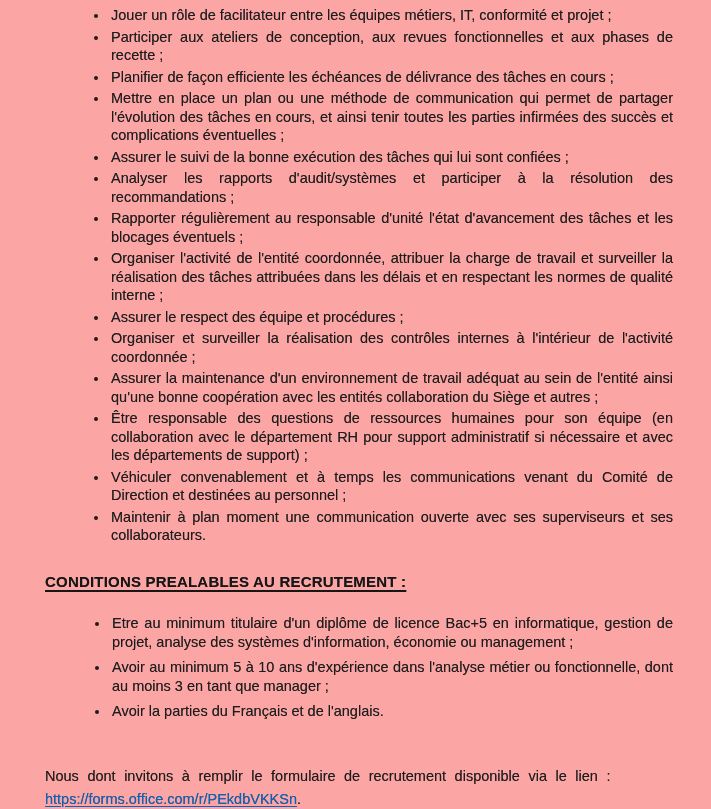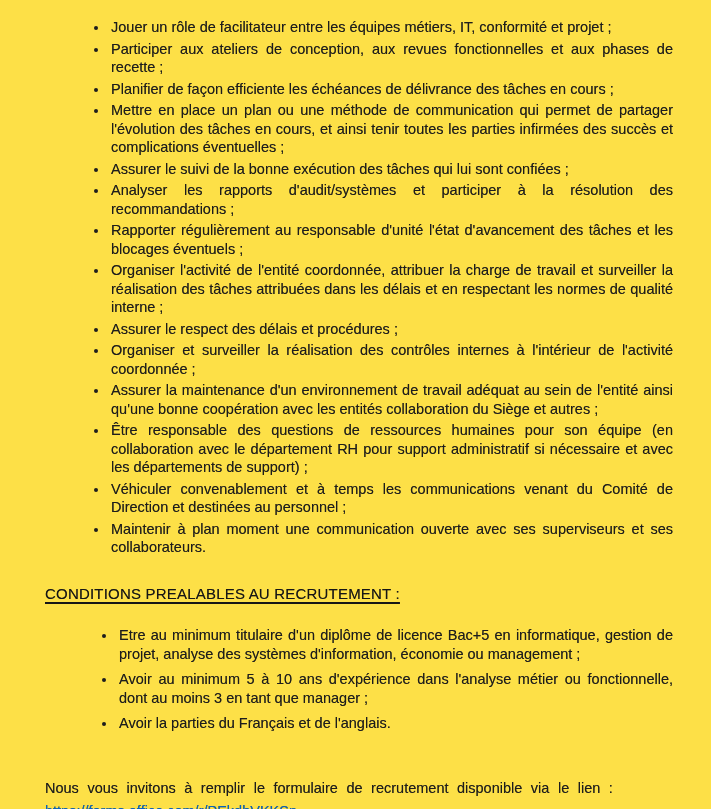--- a/index.html
+++ b/index.html
@@ -5,47 +5,47 @@
   html, body {
     margin: 0;
     padding: 0;
     background: #ffffff;
   }
   .page {
     position: relative;
     width: 711px;
     height: 809px;
     box-sizing: border-box;
-    background: #fde047;
+    background: #fca5a5;
     color: #1d1d1d;
     font-family: "Liberation Sans", "DejaVu Sans", sans-serif;
     font-size: 14.5px;
-    padding: 18px 38px 10px 45px;
+    padding: 6px 38px 10px 45px;
     overflow: hidden;
     text-shadow: 0 0 0.4px rgba(20,20,20,0.55); 
   }
   ul.doc-list {
     margin: 0;
     padding: 0 0 0 64px;
     list-style: disc outside;
   }
   ul.doc-list li {
     text-align: justify;
     line-height: 18.5px;
     margin: 0 0 3px 0;
     padding-left: 2px;
   }
   ul.cond-list li {
     line-height: 19.5px;
-    margin: 0 0 5px 8px;
+    margin: 0 0 5px 1px;
   }
   .heading {
     margin: 28px 0 0 0;
     font-size: 15px;
-    font-weight: normal;
+    font-weight: bold;
     letter-spacing: 0.2px;
     text-decoration: underline;
     text-decoration-thickness: 1.5px;
     text-underline-offset: 3px;
     color: #161616;
   }
   .cond-list {
     margin-top: 24px !important;
   }
   .closing {
@@ -70,34 +70,34 @@
 
   <ul class="doc-list resp-list">
       <li>Jouer un rôle de facilitateur entre les équipes métiers, IT, conformité et projet ;</li>
       <li>Participer aux ateliers de conception, aux revues fonctionnelles et aux phases de recette ;</li>
       <li>Planifier de façon efficiente les échéances de délivrance des tâches en cours ;</li>
       <li>Mettre en place un plan ou une méthode de communication qui permet de partager l'évolution des tâches en cours, et ainsi tenir toutes les parties infirmées des succès et complications éventuelles ;</li>
       <li>Assurer le suivi de la bonne exécution des tâches qui lui sont confiées ;</li>
       <li>Analyser les rapports d'audit/systèmes et participer à la résolution des recommandations ;</li>
       <li>Rapporter régulièrement au responsable d'unité l'état d'avancement des tâches et les blocages éventuels ;</li>
       <li>Organiser l'activité de l'entité coordonnée, attribuer la charge de travail et surveiller la réalisation des tâches attribuées dans les délais et en respectant les normes de qualité interne ;</li>
-      <li>Assurer le respect des délais et procédures ;</li>
+      <li>Assurer le respect des équipe et procédures ;</li>
       <li>Organiser et surveiller la réalisation des contrôles internes à l'intérieur de l'activité coordonnée ;</li>
       <li>Assurer la maintenance d'un environnement de travail adéquat au sein de l'entité ainsi qu'une bonne coopération avec les entités collaboration du Siège et autres ;</li>
       <li>Être responsable des questions de ressources humaines pour son équipe (en collaboration avec le département RH pour support administratif si nécessaire et avec les départements de support) ;</li>
       <li>Véhiculer convenablement et à temps les communications venant du Comité de Direction et destinées au personnel ;</li>
       <li>Maintenir à plan moment une communication ouverte avec ses superviseurs et ses collaborateurs.</li>
     </ul>
 
   <h2 class="heading">CONDITIONS PREALABLES AU RECRUTEMENT :</h2>
 
   <ul class="doc-list cond-list">
       <li>Etre au minimum titulaire d'un diplôme de licence Bac+5 en informatique, gestion de projet, analyse des systèmes d'information, économie ou management ;</li>
       <li>Avoir au minimum 5 à 10 ans d'expérience dans l'analyse métier ou fonctionnelle, dont au moins 3 en tant que manager ;</li>
       <li>Avoir la parties du Français et de l'anglais.</li>
     </ul>
 
   <p class="closing">
-    <span class="lead">Nous vous invitons à remplir le formulaire de recrutement disponible via le lien :</span><br>
+    <span class="lead">Nous dont invitons à remplir le formulaire de recrutement disponible via le lien :</span><br>
     <a class="form-link" href="#">https://forms.office.com/r/PEkdbVKKSn</a><span class="period">.</span>
   </p>
 
 </div>
 
 </body></html>

